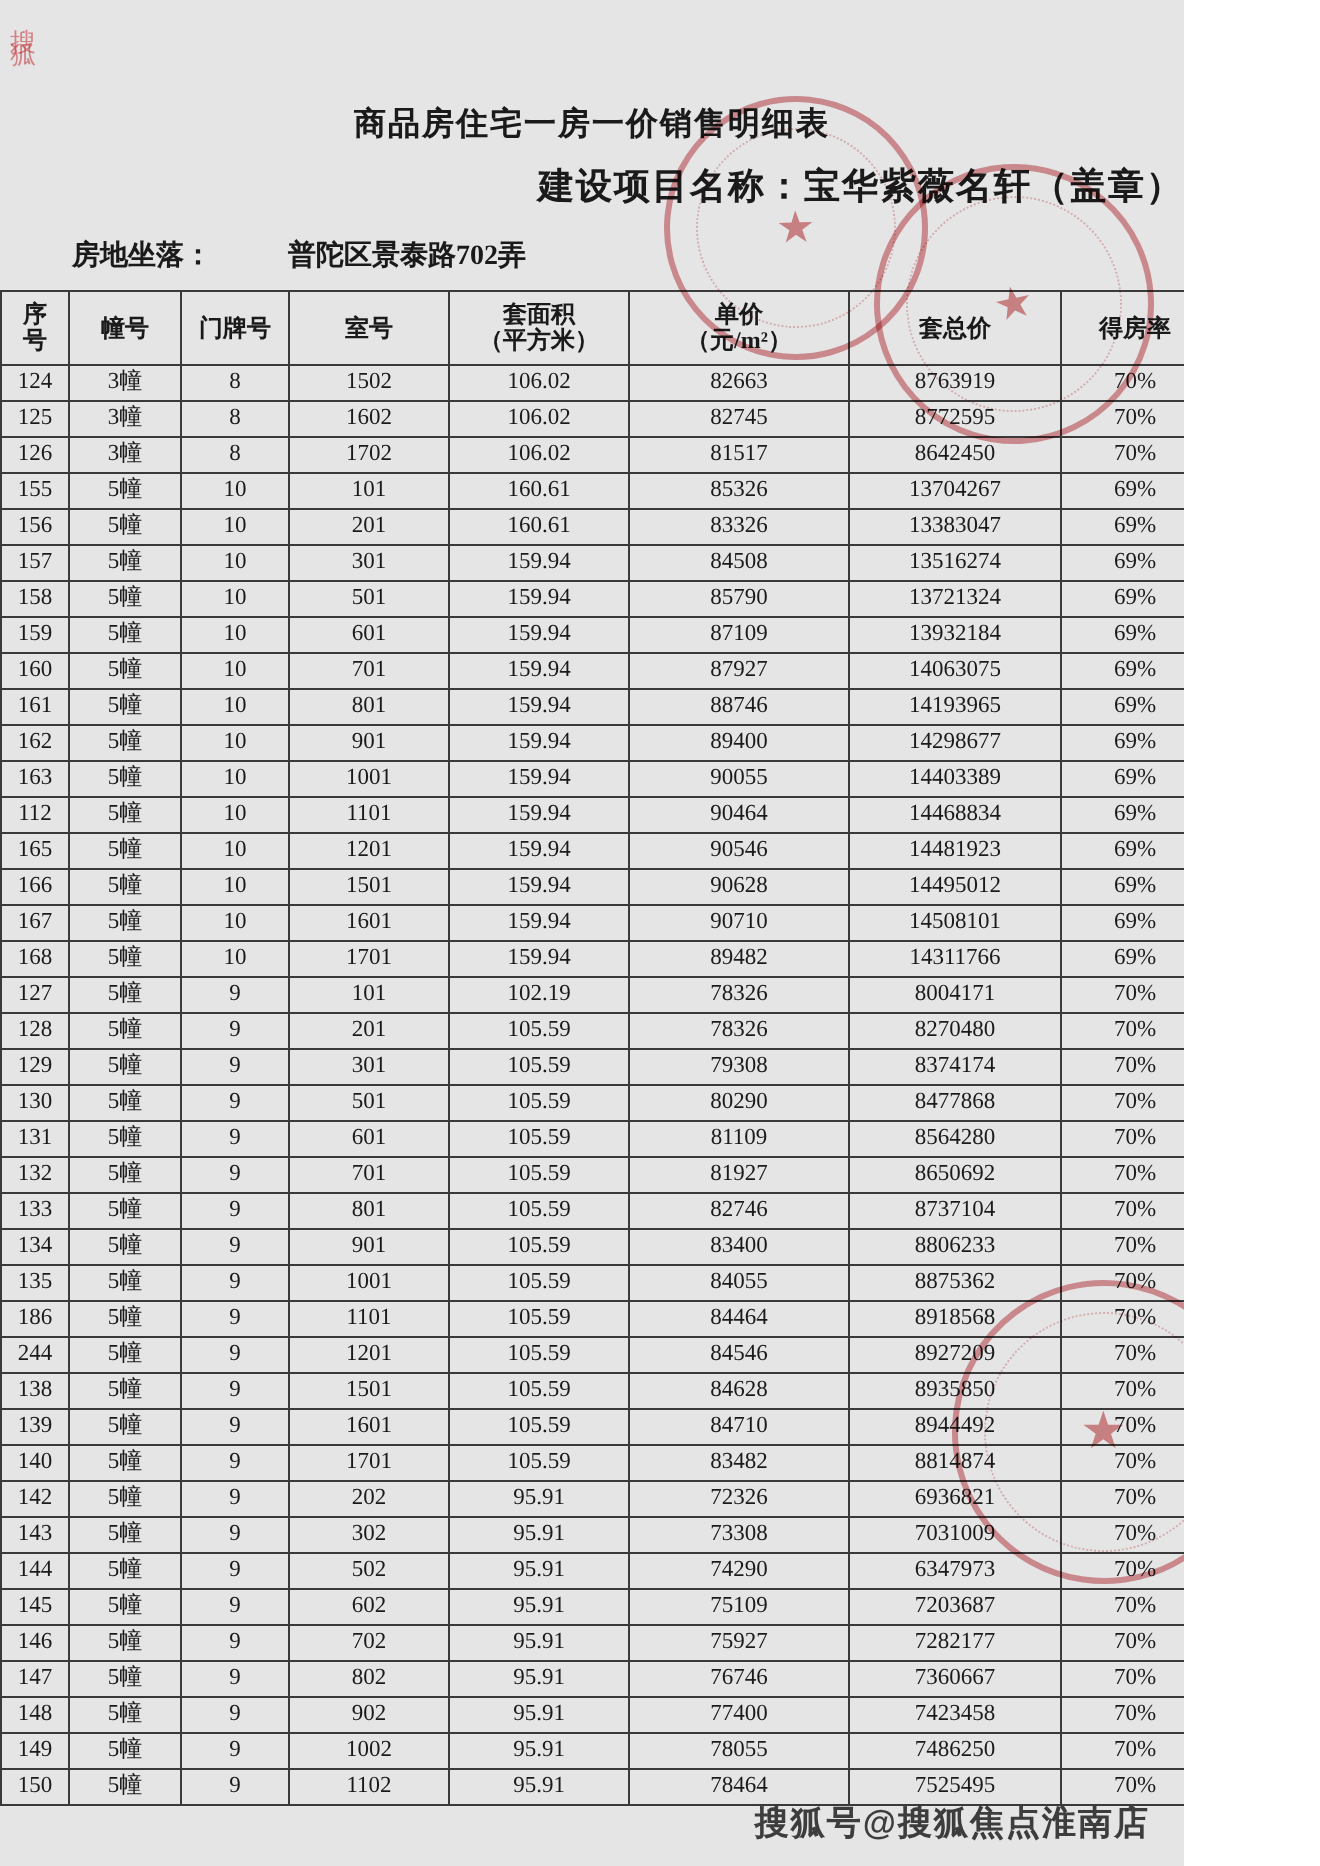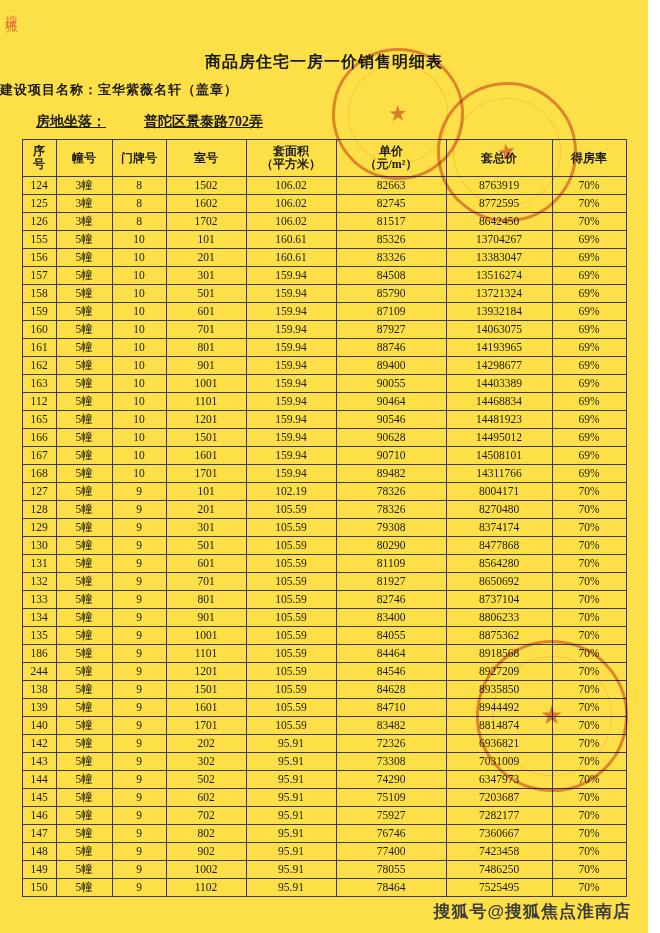--- a/index.html
+++ b/index.html
@@ -1,39 +1,38 @@
 <!DOCTYPE html>
 <html><head>
 <meta charset="utf-8">
 <style>
   html,body{margin:0;padding:0;background:#ffffff;}
   .sheet{
     position:relative;
-    width:648px;height:933px;
-    background:#fde047;
+    width:592px;height:933px;
+    background:#e5e5e5;
     font-family:"Liberation Serif","DejaVu Serif",serif;
     color:#1a1a1a;
     overflow:hidden;
   }
   .doc-title{
     margin:0;padding-top:52px;
     text-align:center;
     font-size:16px;font-weight:bold;
     letter-spacing:1px;
   }
   .project-line{
     margin:8px 0 0 0;
-    text-align:left;
-    font-size:13px;font-weight:bold;
+    text-align:right;
+    font-size:18px;font-weight:bold;
     letter-spacing:1px;
   }
   .location-line{
     margin:14px 0 8px 36px;
     font-size:14px;
-    text-decoration:underline;
   }
   .location-line .loc-label{font-weight:bold;}
   .location-line .loc-value{margin-left:38px;font-weight:bold;}
   table.price-table{
     width:604px;
     margin:0 auto;
     border-collapse:collapse;
     table-layout:fixed;
   }
   .price-table th,.price-table td{

